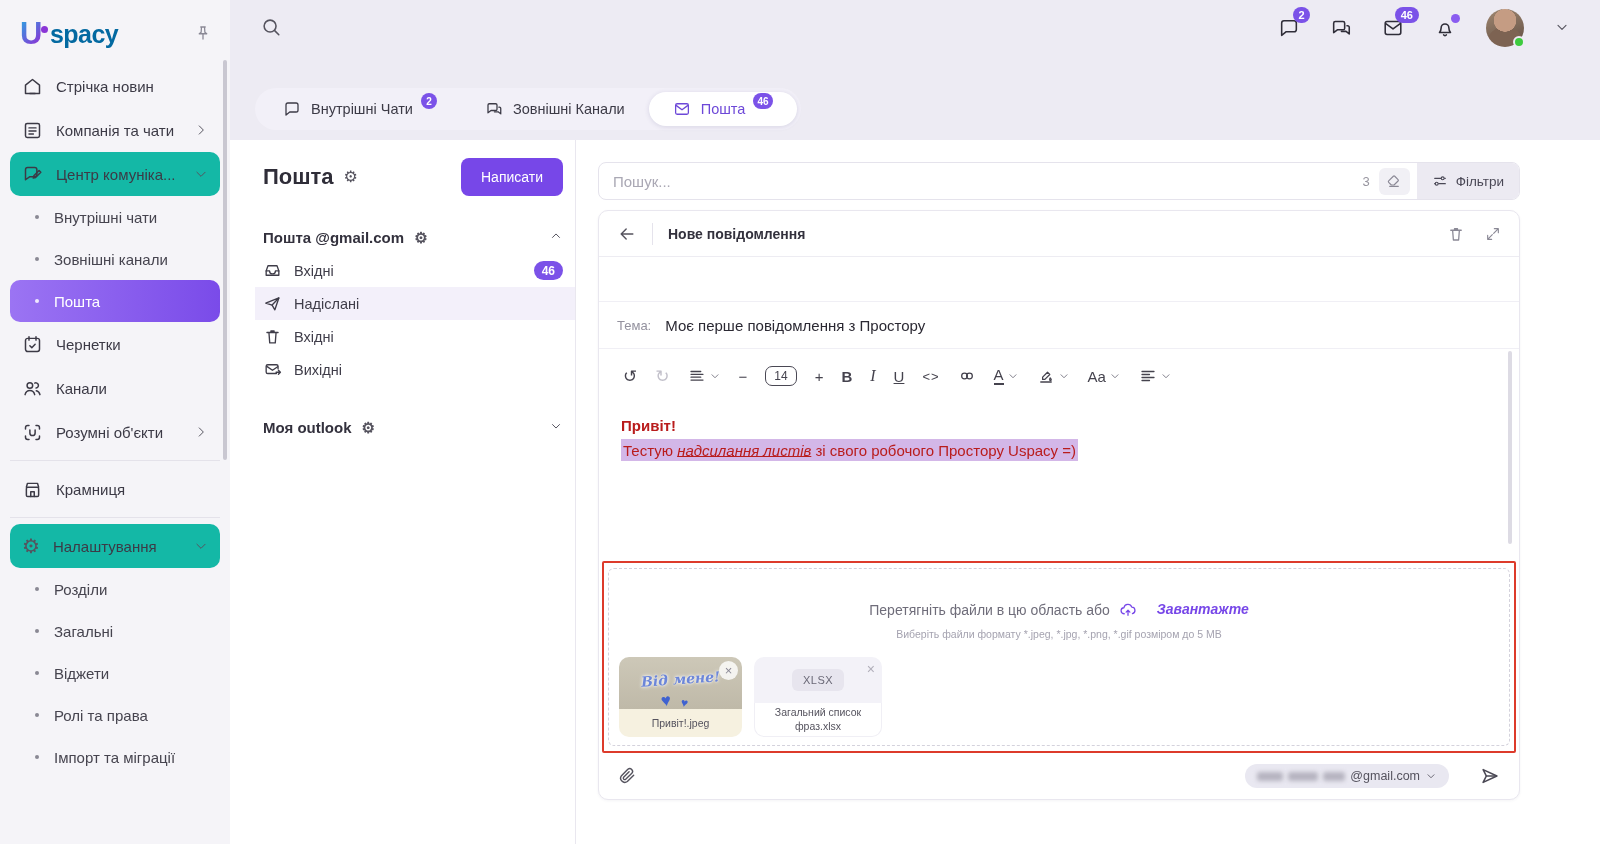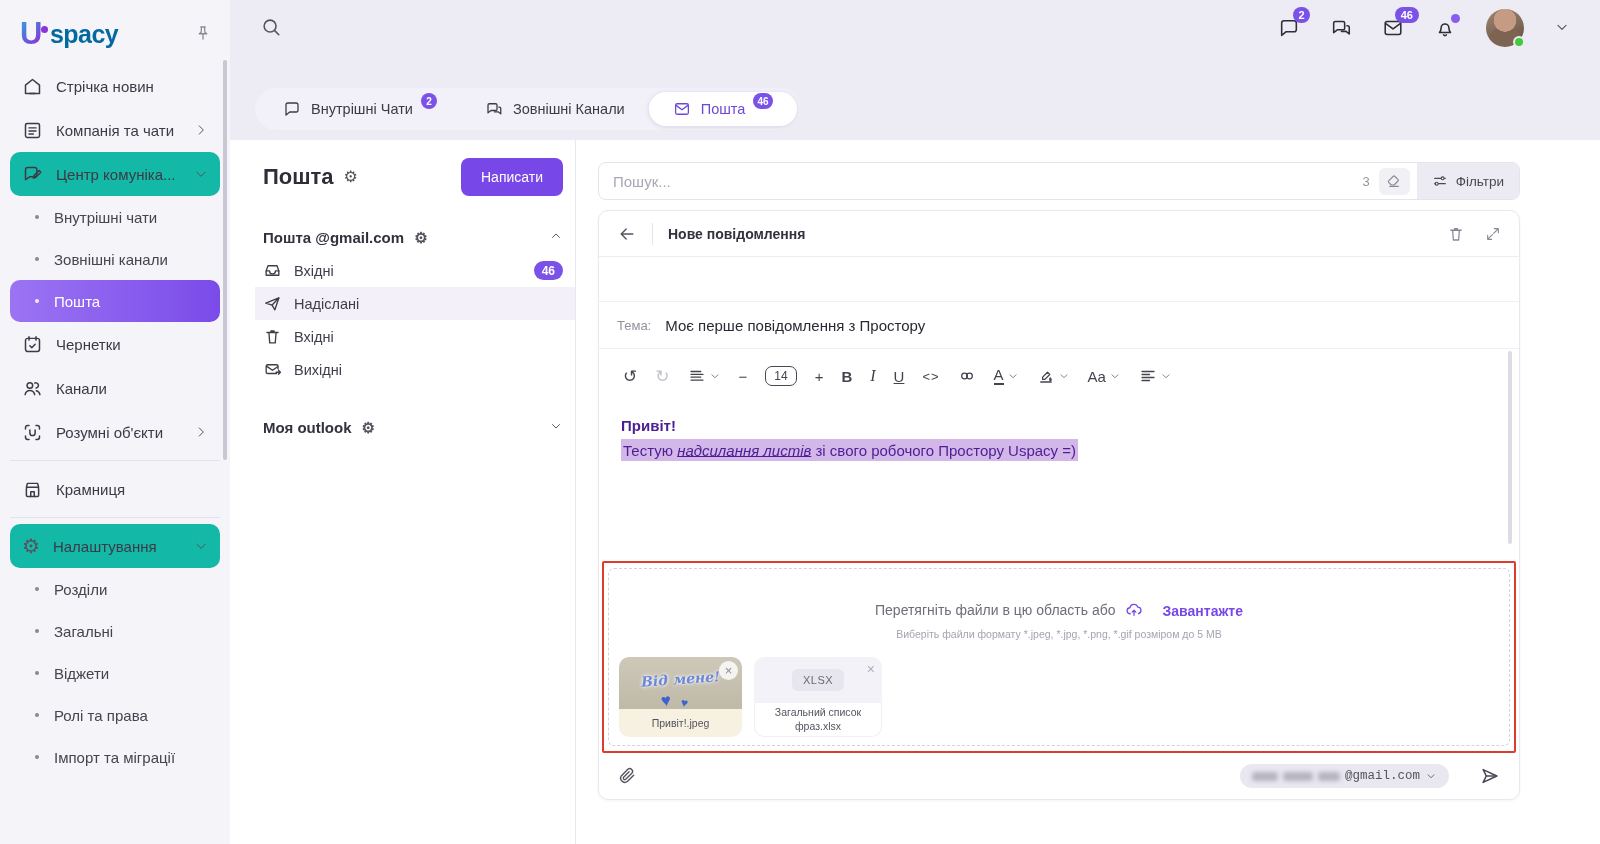--- a/index.html
+++ b/index.html
@@ -93,50 +93,50 @@
   .tb-btn.muted { color:#c3c1cb; }
   .tb-glyph { font-size:17px; line-height:1; }
   .size-box { border:1.6px solid #4a4854; border-radius:7px; font-size:12px; font-weight:500; padding:2px 8px; }
   .tb-b { font-weight:bold; }
   .tb-i { font-style:italic; font-family:"Liberation Serif", serif; font-size:16px; }
   .tb-u { text-decoration:underline; }
   .tb-code { font-size:13px; letter-spacing:1px; }
   .tb-chev { color:#6b6977; margin-left:3px; }
   .tb-color { border-bottom:2px solid #45434e; line-height:1.05; }
 
-  .cc-body { flex:1; min-height:0; padding:10px 22px 0; font-size:15px; color:#4c1d95; }
+  .cc-body { flex:1; min-height:0; padding:10px 22px 0; font-size:15px; color:#b91c1c; }
   .body-greeting { font-weight:bold; margin:4px 0 7px; }
   .hl { background:#d3b7e8; padding:2.5px 2px; }
   .hl .em { font-style:italic; text-decoration:underline; }
   .editor-scrollbar { position:absolute; right:7px; top:140px; width:4px; height:193px; border-radius:2px; background:#dddbe4; }
 
   .dropzone { flex-shrink:0; margin:0 3px; border:2px solid #dd3b2b; border-radius:2px; padding:5px 4px; }
   .dz-dash { border:1px dashed #d4d2dc; border-radius:6px; padding:32px 10px 8px; }
   .dz-prompt { display:flex; align-items:center; justify-content:center; gap:9px; font-size:14px; color:#6f6d7a; }
-  .dz-link-wrap { display:flex; align-items:flex-end; gap:20px; color:#7747e8; cursor:pointer; }
+  .dz-link-wrap { display:flex; align-items:flex-start; gap:20px; color:#7747e8; cursor:pointer;font-style:italic; }
   .dz-link { font-size:14px; font-weight:bold; color:#7747e8; }
   .dz-hint { text-align:center; font-size:10.5px; color:#a5a3b0; margin-top:9px; }
   .dz-files { display:flex; gap:12px; margin-top:17px; }
 
   .att-card { width:123px; height:80px; border-radius:10px; position:relative; font-size:10.5px; cursor:pointer; }
   .att-img { height:52px; border-radius:10px 10px 0 0; background:linear-gradient(180deg,#cdc8b8,#bfb9a8); position:relative; display:flex; align-items:center; justify-content:center; overflow:hidden; }
   .att-script { font-family:"DejaVu Serif", serif; font-style:italic; font-weight:bold; font-size:14px; color:#6c86d8; text-shadow:0 0 4px #ffffff, 0 0 2px #ffffff; transform:rotate(-4deg); margin-top:-8px; }
   .heart { position:absolute; color:#3f62d0; }
   .heart.h1 { font-size:17px; bottom:-2px; left:42px; transform:rotate(-8deg); }
   .heart.h2 { font-size:12px; bottom:-1px; left:62px; transform:rotate(10deg); }
   .att-cap1 { height:28px; background:#f6f1e0; border-radius:0 0 10px 10px; display:flex; align-items:center; justify-content:center; color:#55535e; }
   .att-close { position:absolute; border:none; cursor:pointer; line-height:1; }
   .att-close.c1 { top:4px; right:4px; width:19px; height:19px; border-radius:50%; background:rgba(255,255,255,.8); color:#8a8895; font-size:13px; }
   .att-close.c2 { top:5px; right:7px; background:none; color:#b0aeb9; font-size:14px; }
   .att-2 { width:128px; }
   .att-top2 { height:46px; background:#f3f2f8; border-radius:10px 10px 0 0; display:flex; align-items:center; justify-content:center; }
   .xlsx-chip { background:#e7e5ee; border-radius:6px; padding:5px 11px; font-size:11px; color:#6b6977; letter-spacing:.5px; }
   .att-cap2 { height:34px; background:#fff; border:1px solid #f0eff5; border-top:none; border-radius:0 0 10px 10px; display:flex; align-items:center; justify-content:center; text-align:center; color:#55535e; line-height:1.25; padding:0 6px; }
 
-  .cc-footer { height:46px; flex-shrink:0; display:flex; align-items:center; gap:14px; padding:0 18px;font-family:Liberation Mono, monospace; }
+  .cc-footer { height:46px; flex-shrink:0; display:flex; align-items:center; gap:14px; padding:0 18px; }
   .clip-btn { background:none; border:none; color:#55535e; display:flex; cursor:pointer; }
   .from-pill { margin-left:auto; display:flex; align-items:center; gap:5px; background:#e9e8f1; border-radius:999px; padding:5px 12px; font-size:12.5px; color:#55535e; cursor:pointer; }
   .blur-block { height:9px; border-radius:3px; background:#b6b4c0; filter:blur(2px); }
   .bb1{width:26px}.bb2{width:30px}.bb3{width:22px}
   .send-btn { background:none; border:none; color:#4a4854; display:flex; margin-left:16px; cursor:pointer; }
 </style>
 </head>
 <body>
 
 <div class="app">

